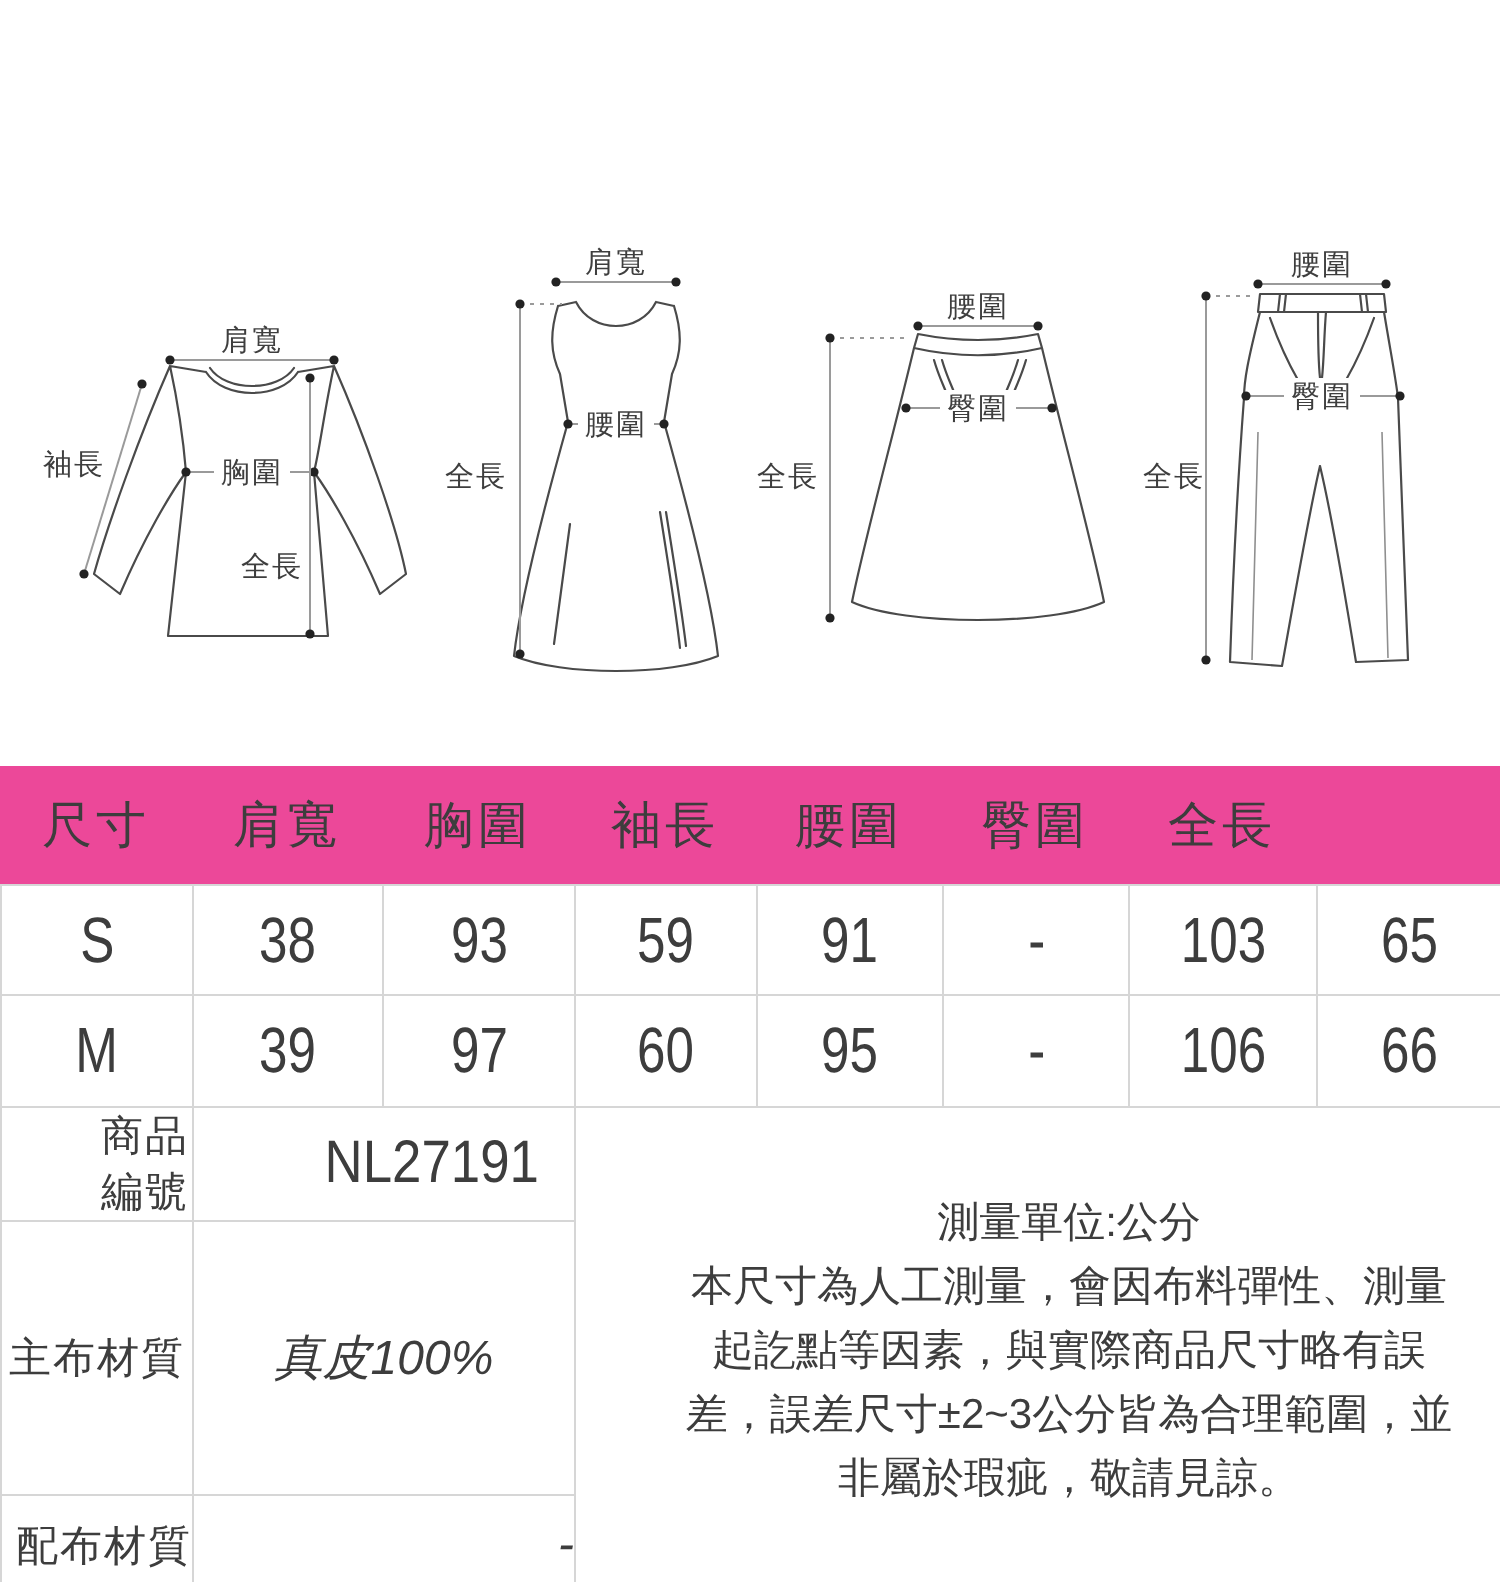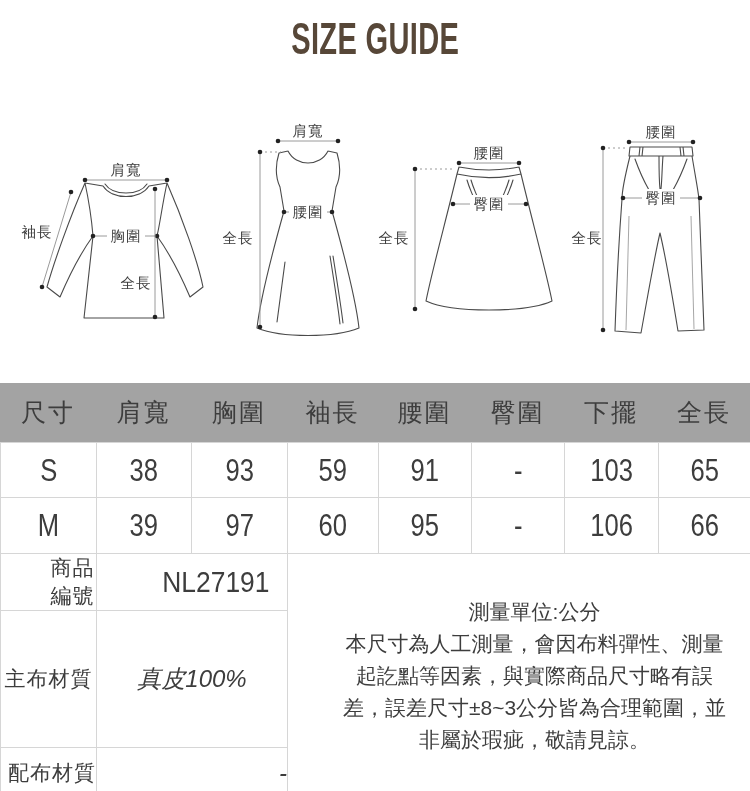--- a/index.html
+++ b/index.html
@@ -23,21 +23,21 @@
   svg .dashline{ stroke:#9a9a9a; stroke-width:1; stroke-dasharray:2 3; fill:none; }
   svg .dot { fill:#222; }
   svg .lblbg { fill:#ffffff; }
   svg text.dlabel {
     font-size:14.5px; fill:#3e3e3e; text-anchor:middle;
     font-family:"Liberation Sans","DejaVu Sans",sans-serif; letter-spacing:1px;
   }
   
   .size-header {
     position:absolute; top:383px; left:0; width:750px; height:59px;
-    background:#a3a3a3; display:flex; align-items:flex-start;
+    background:#ec4899; display:flex; align-items:flex-start;
   }
   .size-header span {
     display:flex; align-items:center; justify-content:center;
     font-size:25px; color:#3d3d3d; letter-spacing:2px; height:100%;
   }
   .size-header span:nth-child(1){width:96px}
   .size-header span:nth-child(2){width:95px}
   .size-header span:nth-child(3){width:96px}
   .size-header span:nth-child(4){width:91px}
   .size-header span:nth-child(5){width:93px}
@@ -68,23 +68,20 @@
   .note-line1, .note-body {
     font-size:21px; line-height:32px; color:#3d3d3d;
     word-break:break-all; text-align:center;
   }
 </style>
 </head>
 <body>
 
 <div class="page">
 
-  <div class="title">
-    <span class="title-inner">SIZE GUIDE</span>
-  </div>
 
   <svg class="diagrams" viewBox="0 100 750 255" xmlns="http://www.w3.org/2000/svg">
 
     <g>
       <path class="outline" d="
         M103,186 C112,200 140,200 149,186
         M105,184 C113,196 139,196 147,184
         M103,186 L85,183 M149,186 L167,183
         M85,183 C70,217 54,262 47,287 L60,297 C72,269 85,247 93,236
         M167,183 C182,217 198,262 203,287 L190,297 C178,269 165,247 157,236
@@ -196,21 +193,20 @@
     </g>
   </svg>
 
   <div class="size-header">
     <span>尺寸</span>
     <span>肩寬</span>
     <span>胸圍</span>
     <span>袖長</span>
     <span>腰圍</span>
     <span>臀圍</span>
-    <span>下擺</span>
     <span>全長</span>
   </div>
 
   <table class="size-table">
     <colgroup>
       <col style="width:96px">
         <col style="width:95px">
         <col style="width:96px">
         <col style="width:91px">
       <col style="width:93px">
@@ -247,21 +243,21 @@
       <col style="width:96px">
         <col style="width:191px">
         <col style="width:463px">
     </colgroup>
     <tbody>
         <tr>
       <td class="info-label">商品編號</td>
       <td><span class="num-mid">NL27191</span></td>
       <td class="note-cell" rowspan="3">
         <div class="note-line1">測量單位:公分</div>
-        <div class="note-body">本尺寸為人工測量，會因布料彈性、測量起訖點等因素，與實際商品尺寸略有誤差，誤差尺寸±8~3公分皆為合理範圍，並非屬於瑕疵，敬請見諒。</div>
+        <div class="note-body">本尺寸為人工測量，會因布料彈性、測量起訖點等因素，與實際商品尺寸略有誤差，誤差尺寸±2~3公分皆為合理範圍，並非屬於瑕疵，敬請見諒。</div>
       </td>
     </tr>
     <tr>
       <td class="info-label">主布材質</td>
       <td class="info-value">真皮100%</td>
     </tr>
     <tr>
       <td class="info-label">配布材質</td>
       <td class="info-value">-</td>
     </tr>

